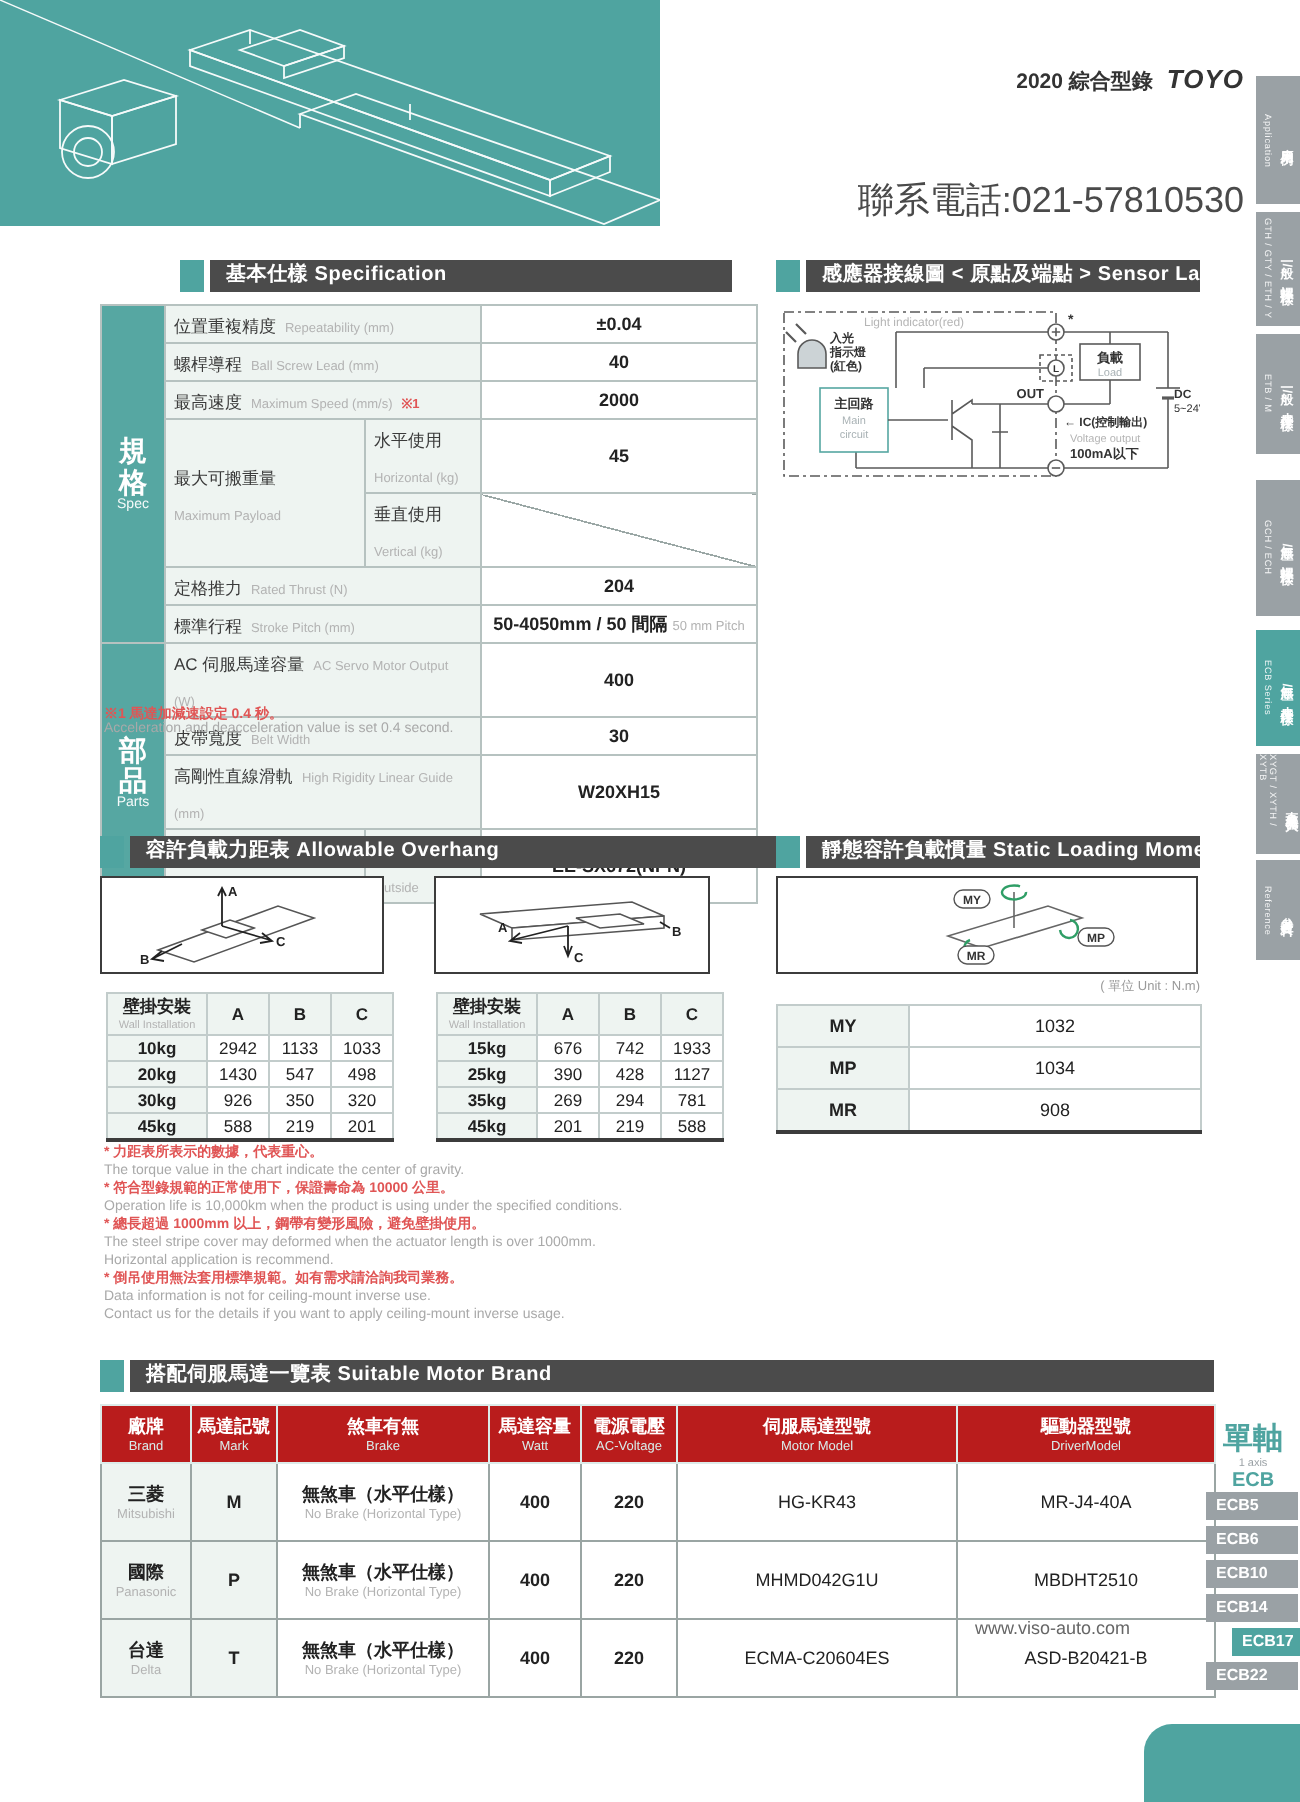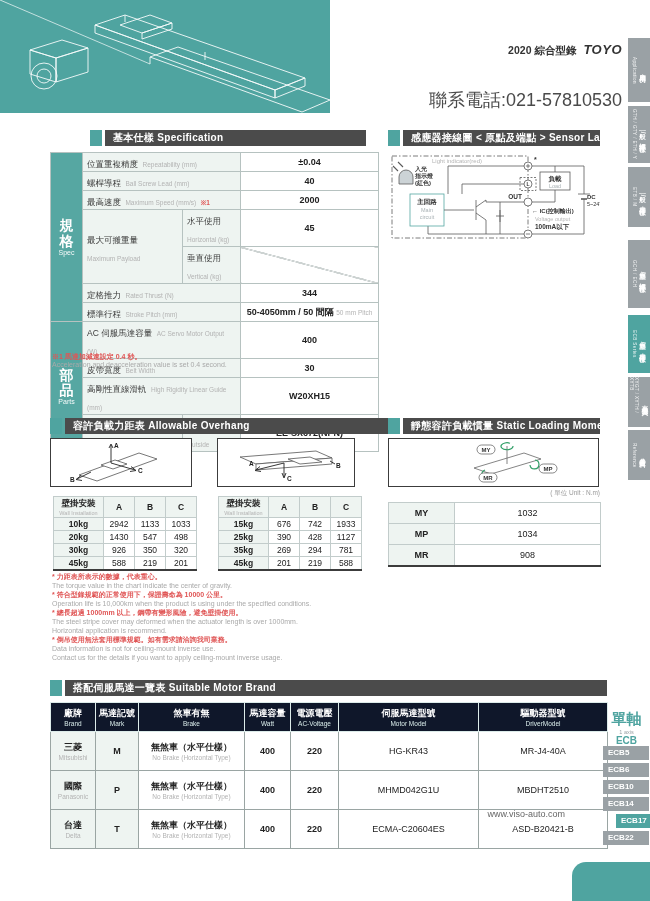--- a/index.html
+++ b/index.html
@@ -1,21 +1,21 @@
 <!DOCTYPE html>
 <html><head>
 <meta charset="utf-8">
 <style>
   html,body{margin:0;padding:0;background:#fff;}
   .page{position:relative;width:650px;height:901px;background:#fff;overflow:hidden;
         font-family:"Liberation Sans",sans-serif;color:#333;}
   
   .hero{position:absolute;left:0;top:0;width:330px;height:113px;background:#4fa4a0;}
   .brandline{position:absolute;left:430px;top:32px;width:192px;text-align:right;font-size:10.5px;
-             font-weight:bold;color:#333;margin-top:10px;}
+             font-weight:bold;color:#333;}
   .brandline .toyo{font-style:italic;font-weight:900;font-size:13px;letter-spacing:.5px;margin-left:7px;}
   .phone{position:absolute;left:400px;top:88px;width:222px;text-align:right;font-size:18px;color:#4a4a4a;}
   
   .side-tab{position:absolute;left:628px;width:22px;background:#9aa1a5;color:#fff;
             display:flex;flex-direction:row;align-items:center;justify-content:center;gap:1px;}
   .side-tab.active{background:#4fa4a0;}
   .side-tab .zh{writing-mode:vertical-rl;font-size:6.5px;font-weight:bold;letter-spacing:1px;}
   .side-tab .en{writing-mode:vertical-rl;font-size:4.6px;opacity:.9;letter-spacing:.4px;}
   
   .sec{position:absolute;height:16px;display:flex;}
@@ -53,21 +53,21 @@
             border-top:1px solid #9aa;border-bottom:2px solid #3c3c3c;}
   .st-table td{border:1px solid #c2cccb;height:20px;text-align:center;font-size:9px;color:#222;padding:0;}
   .st-table .rowlbl{background:#eef4f1;font-weight:bold;}
   
   .notes{position:absolute;left:52px;top:572px;width:420px;font-size:7px;line-height:9px;}
   .notes .red{color:#e05555;font-weight:bold;}
   .notes .gray{color:#a9a9a9;}
   
   .motor-table{position:absolute;left:50px;top:702px;width:557px;border-collapse:collapse;
                table-layout:fixed;border:1.5px solid #4c4c4c;}
-  .motor-table th{background:#0f172a;color:#fff;height:28px;border:1px solid #dcebe9;padding:0;}
+  .motor-table th{background:#b91c1c;color:#fff;height:28px;border:1px solid #dcebe9;padding:0;}
   .motor-table th .zh{display:block;font-size:9px;font-weight:bold;}
   .motor-table th .en{display:block;font-size:6.5px;font-weight:normal;color:#d9ecea;}
   .motor-table td{border:1px solid #9aa5a3;height:38px;text-align:center;font-size:9px;color:#222;padding:0 2px;}
   .motor-table .shade{background:#eef4f1;}
   .motor-table .zh2{display:block;font-weight:bold;font-size:9px;}
   .motor-table .en2{display:block;font-size:6.5px;color:#b3b3b3;}
   .motor-table .num{font-weight:bold;}
   
   .ecb-title{position:absolute;left:603px;top:710px;width:47px;text-align:center;}
   .ecb-title .t1{font-size:15px;font-weight:bold;color:#4fa4a0;}
@@ -198,21 +198,21 @@
         <span class="zh">垂直使用</span>
         <span class="en">Vertical (kg)</span>
       </td>
       <td class="val slash"></td>
     </tr>
     <tr>
       <td class="lbl" colspan="2">
         <span class="zh">定格推力</span>
         <span class="en">Rated Thrust (N)</span>
       </td>
-      <td class="val">344</td>
+      <td class="val">204</td>
     </tr>
     <tr>
       <td class="lbl" colspan="2">
         <span class="zh">標準行程</span>
         <span class="en">Stroke Pitch (mm)</span>
       </td>
       <td class="val">
         <span>50-4050mm / 50 間隔</span>
         <span class="vsub">50 mm Pitch</span>
       </td>

